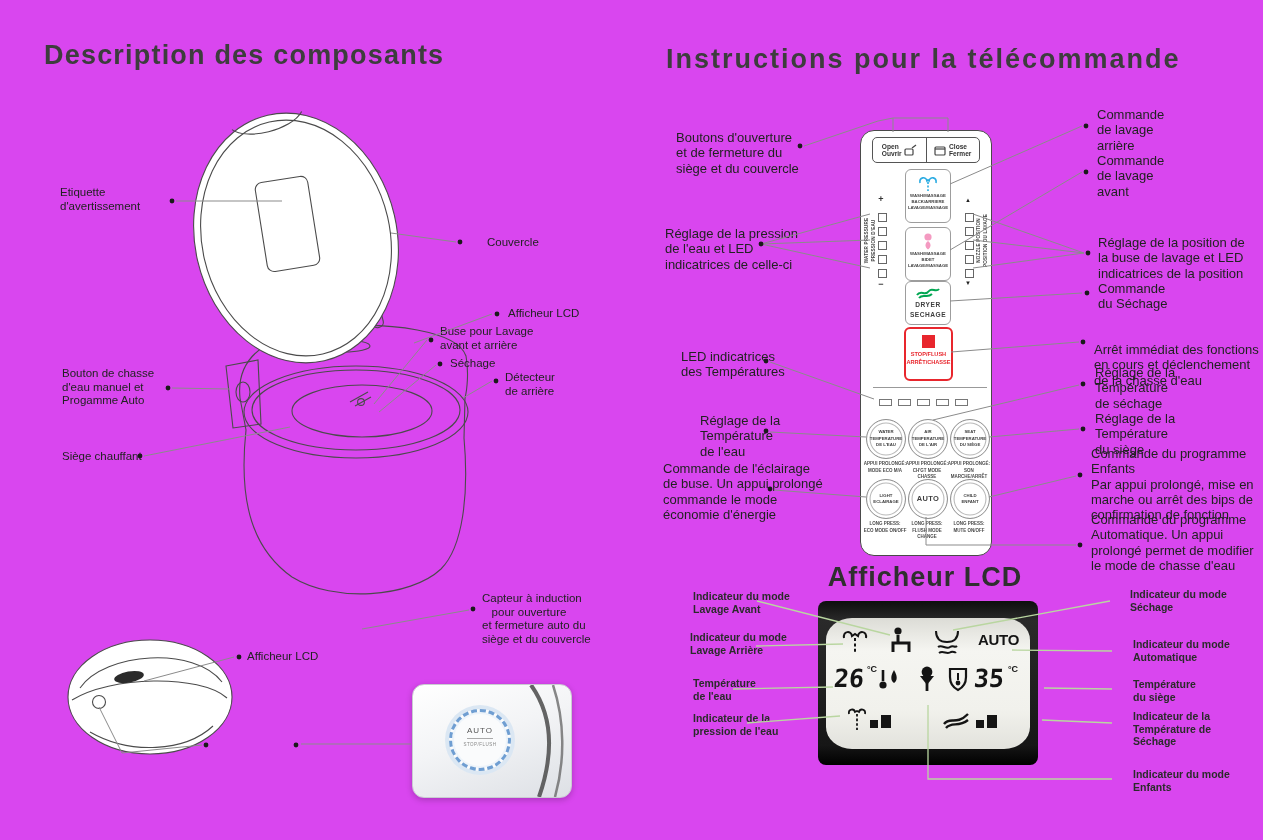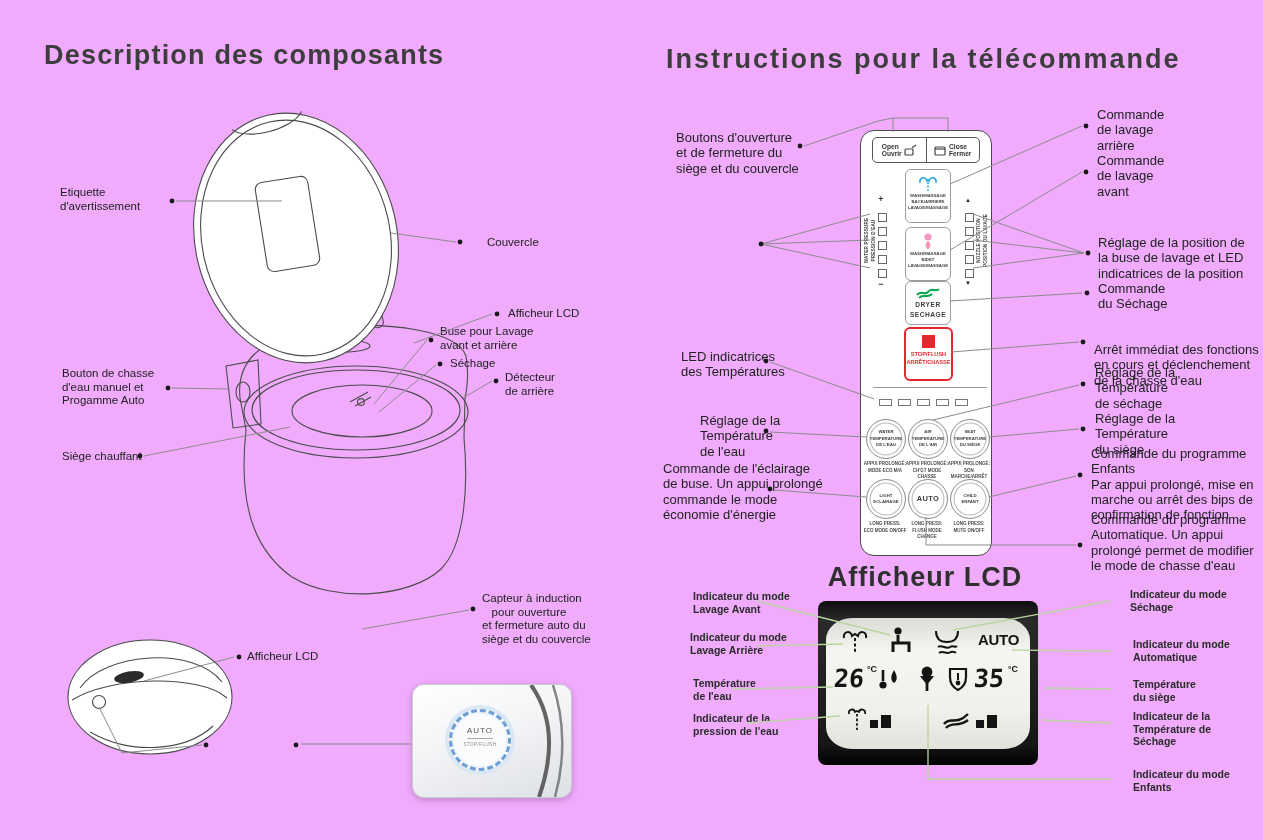--- a/index.html
+++ b/index.html
@@ -1,16 +1,16 @@
 <!DOCTYPE html>
 <html lang="fr"><head>
 <meta charset="utf-8">
 <style>
   html,body{margin:0;padding:0;background:#fff;}
-  #page{position:relative;width:1263px;height:840px;background:#f0abfc;overflow:hidden;
+  #page{position:relative;width:1263px;height:840px;background:#d946ef;overflow:hidden;
         font-family:"Liberation Sans",sans-serif;color:#2d2d2d;}
   .h-title{position:absolute;font-size:27px;font-weight:bold;color:#3d3d3d;letter-spacing:1.2px;white-space:nowrap;}
   .label{position:absolute;font-size:13px;line-height:1.18;white-space:pre-line;color:#222;}
   .label.lg{font-size:11.5px;}
   .lines-overlay{position:absolute;left:0;top:0;pointer-events:none;}
   
   .remote{position:absolute;left:860px;top:130px;width:130px;height:424px;background:#fff;
           border:1.6px solid #4a4a4a;border-radius:14px;}
   .oc-wrap{position:absolute;left:11px;top:6px;width:106px;height:24px;border:1.2px solid #555;
            border-radius:5px;display:flex;align-items:center;}
@@ -251,20 +251,23 @@
 ECO MODE ON/OFF</div>
     <div class="hint" style="left:43px;top:390px;">LONG PRESS:
 FLUSH MODE CHANGE</div>
     <div class="hint" style="left:85px;top:390px;">LONG PRESS:
 MUTE ON/OFF</div>
   </div>
 
   <div class="label" style="left:676px;top:130px;">Boutons d'ouverture
 et de fermeture du
 siège et du  couvercle</div>
+  <div class="label" style="left:665px;top:226px;">Réglage de la pression
+de l'eau et LED
+indicatrices de celle-ci</div>
   <div class="label" style="left:681px;top:349px;">LED indicatrices
 des Températures</div>
   <div class="label" style="left:700px;top:413px;">Réglage de la
 Température
 de l'eau</div>
   <div class="label" style="left:663px;top:461px;">Commande de l'éclairage
 de buse. Un appui prolongé
 commande le mode
 économie d'énergie</div>
 

